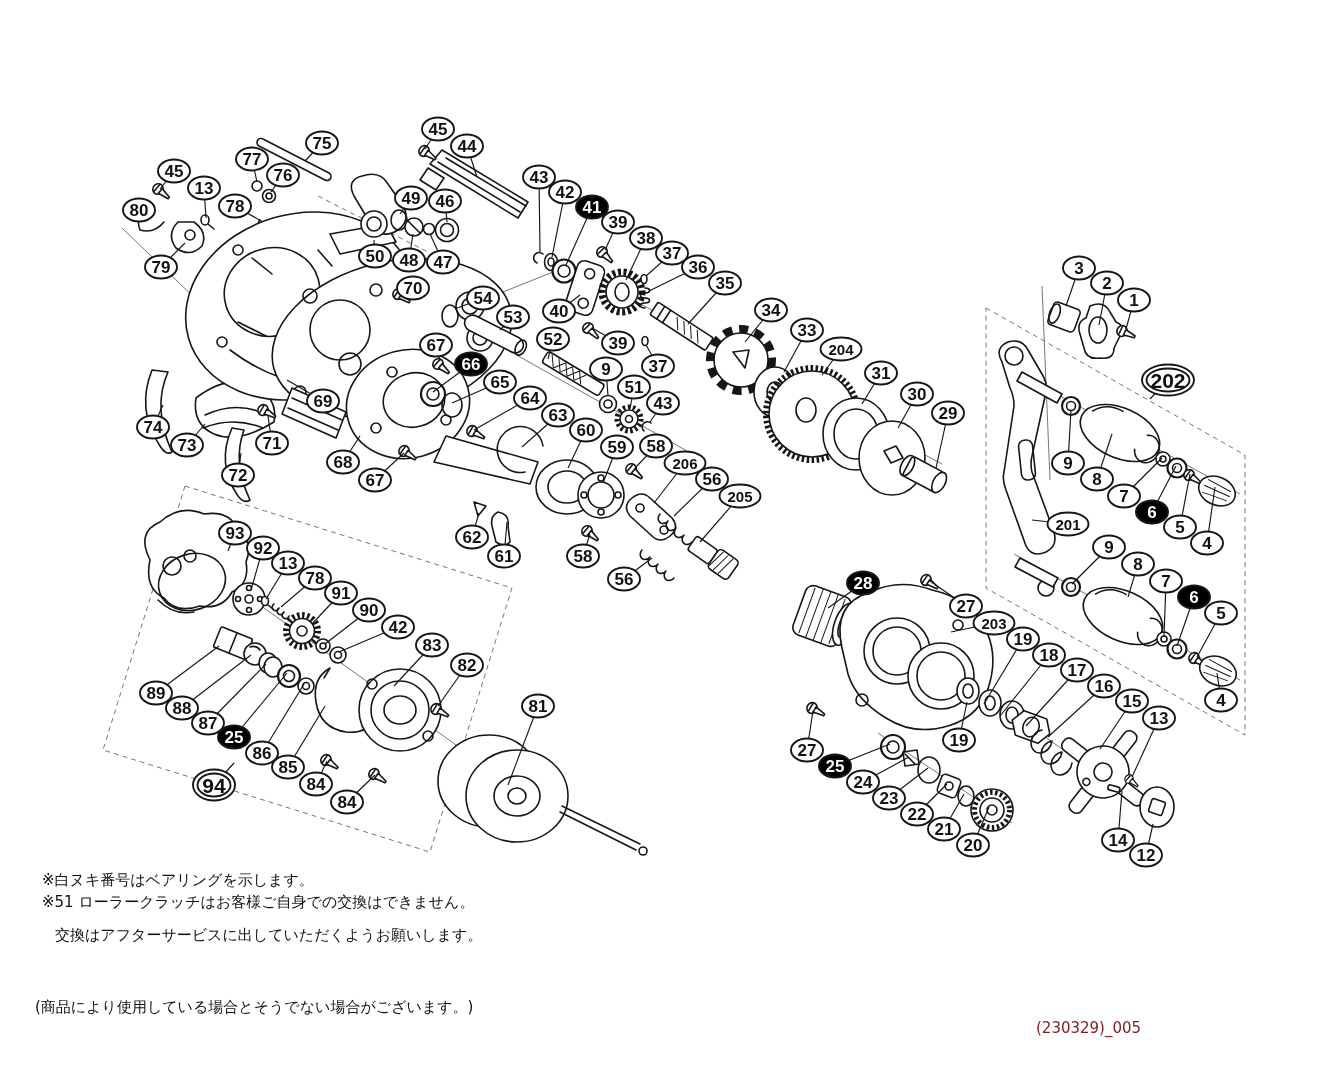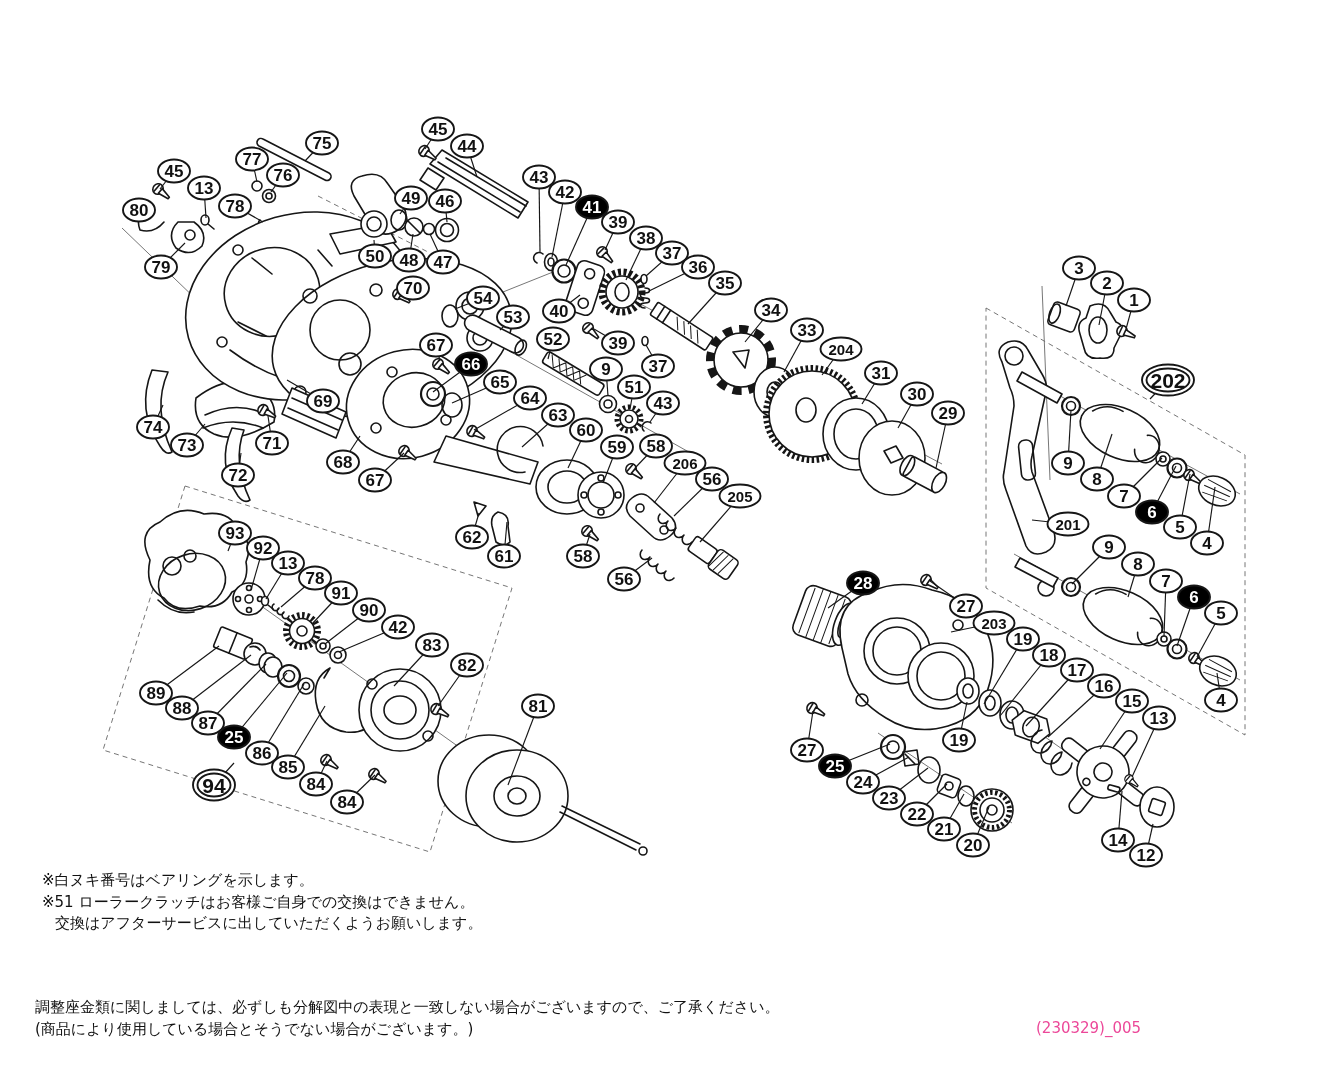--- a/index.html
+++ b/index.html
@@ -8,23 +8,23 @@
   svg{position:absolute;left:0;top:0;}
   .p{fill:#fff;stroke:#161616;stroke-width:1.6;stroke-linejoin:round;}
   .w{fill:none;stroke:#161616;stroke-width:1.6;stroke-linecap:round;stroke-linejoin:round;}
   .t{fill:none;stroke:#161616;}
   .cons{stroke:#666;stroke-width:0.9;fill:none;}
   .dash{stroke-dasharray:5 4;}
   .leader{stroke:#161616;stroke-width:1.15;}
   .balloon{stroke:#161616;stroke-width:1.9;}
   .btxt{font-family:"Liberation Sans","DejaVu Sans",sans-serif;font-weight:bold;text-anchor:middle;}
   .notes{position:absolute;left:42px;top:870px;font-size:15px;line-height:21.5px;color:#111;}
-  .notes .indent{padding-left:13px;}
+  .notes .indent{padding-left:13px;margin-top:12px;}
   .disclaimer{position:absolute;left:35px;top:996px;font-size:15px;line-height:22px;color:#111;}
-  .docid{position:absolute;left:1036px;top:1019px;font-size:15px;color:#ec4899;}
+  .docid{position:absolute;left:1036px;top:1019px;font-size:15px;color:#7f1d1d;}
 </style>
 </head>
 <body>
 
 <div class="stage">
 <svg id="diagram" width="1325" height="1074" viewBox="0 0 1325 1074">
   <defs>
     <g id="scr">
       <ellipse class="p" rx="5" ry="5.5"></ellipse>
       <path class="p" d="M3,-3 L14,-1 L14,1 L3,3 Z"></path>
@@ -969,17 +969,16 @@
         </g>
       </g>
 </svg>
 
 <div class="notes">
   <div>※白ヌキ番号はベアリングを示します。</div>
   <div>※51 ローラークラッチはお客様ご自身での交換はできません。</div>
   <div class="indent">交換はアフターサービスに出していただくようお願いします。</div>
 </div>
 <div class="disclaimer">
-  <div>調整座金類に関しましては、必ずしも分解図中の表現と一致しない場合がございますので、ご了承ください。</div>
   <div>(商品により使用している場合とそうでない場合がございます。)</div>
 </div>
 <div class="docid">(230329)_005</div>
 </div>
 
 </body></html>

